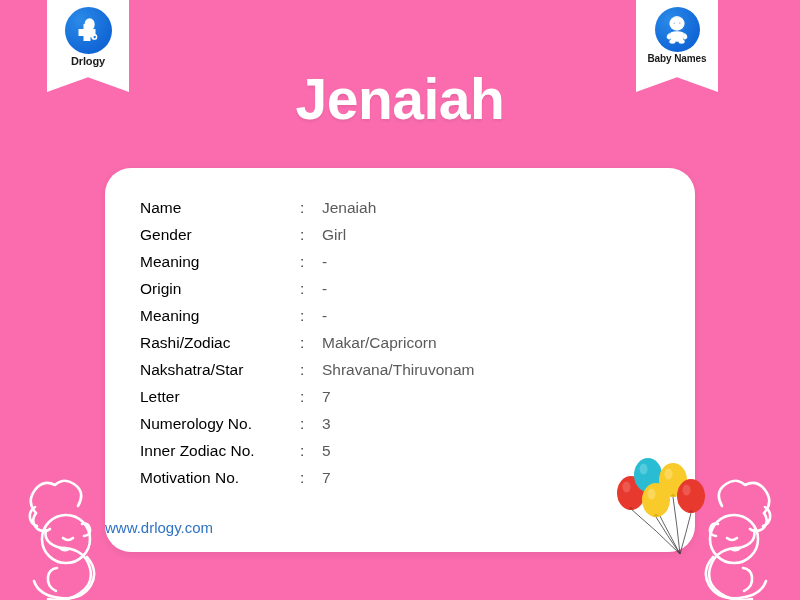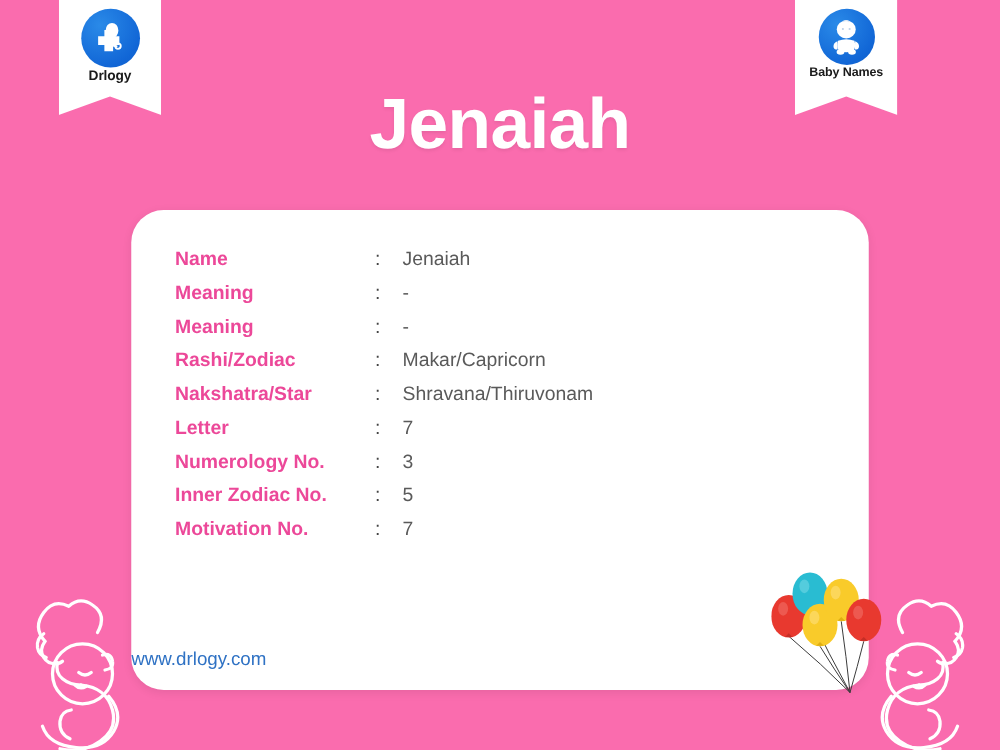--- a/index.html
+++ b/index.html
@@ -90,22 +90,22 @@
     border-collapse: collapse;
   }
   .info-table td {
     padding: 0;
     height: 27px;
     vertical-align: middle;
     font-size: 15.5px;
     line-height: 27px;
   }
   .cell-label {
-    font-weight: bold;
-    color: #ec4899;
+    font-weight: normal;
+    color: #000000;
     padding-right: 10px;
     white-space: nowrap;
     min-width: 160px;
   }
   .cell-colon {
     color: #444444;
     width: 22px;
     text-align: left;
   }
   .cell-value {
@@ -187,21 +187,31 @@
 
 <div class="card">
   <table class="info-table">
     <tbody>
       <tr>
         <td class="cell-label">Name</td>
         <td class="cell-colon">:</td>
         <td class="cell-value">Jenaiah</td>
       </tr>
       <tr>
+        <td class="cell-label">Gender</td>
+        <td class="cell-colon">:</td>
+        <td class="cell-value">Girl</td>
+      </tr>
+      <tr>
         <td class="cell-label">Meaning</td>
+        <td class="cell-colon">:</td>
+        <td class="cell-value">-</td>
+      </tr>
+      <tr>
+        <td class="cell-label">Origin</td>
         <td class="cell-colon">:</td>
         <td class="cell-value">-</td>
       </tr>
       <tr>
         <td class="cell-label">Meaning</td>
         <td class="cell-colon">:</td>
         <td class="cell-value">-</td>
       </tr>
       <tr>
         <td class="cell-label">Rashi/Zodiac</td>

